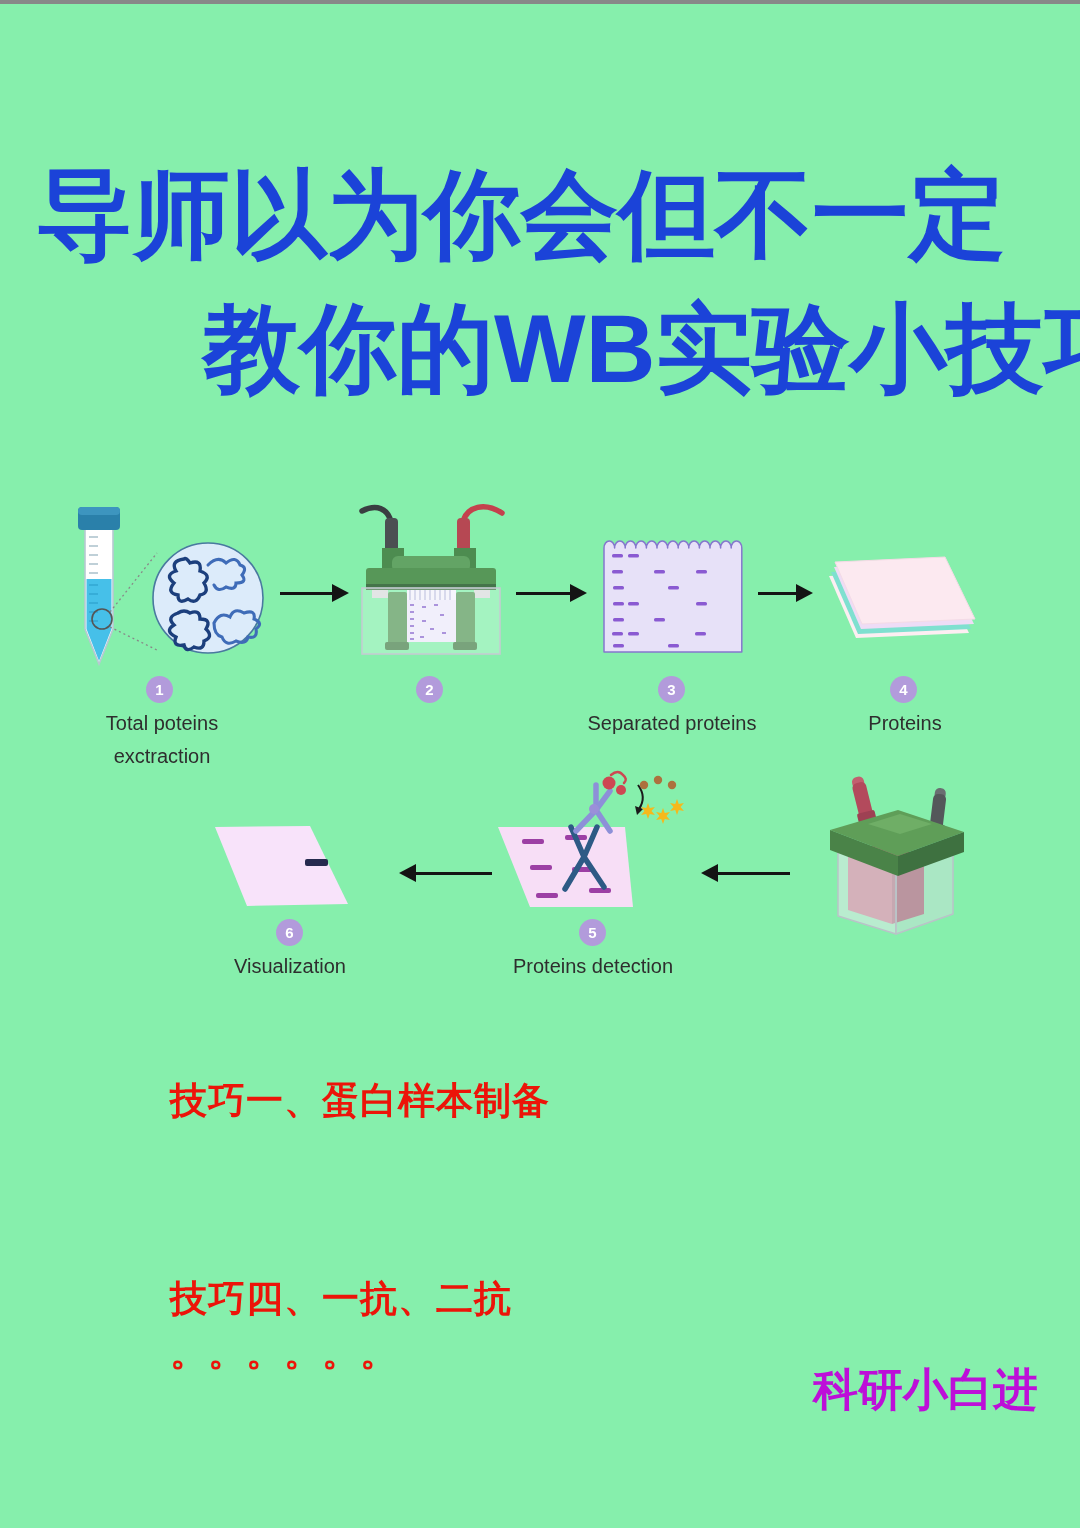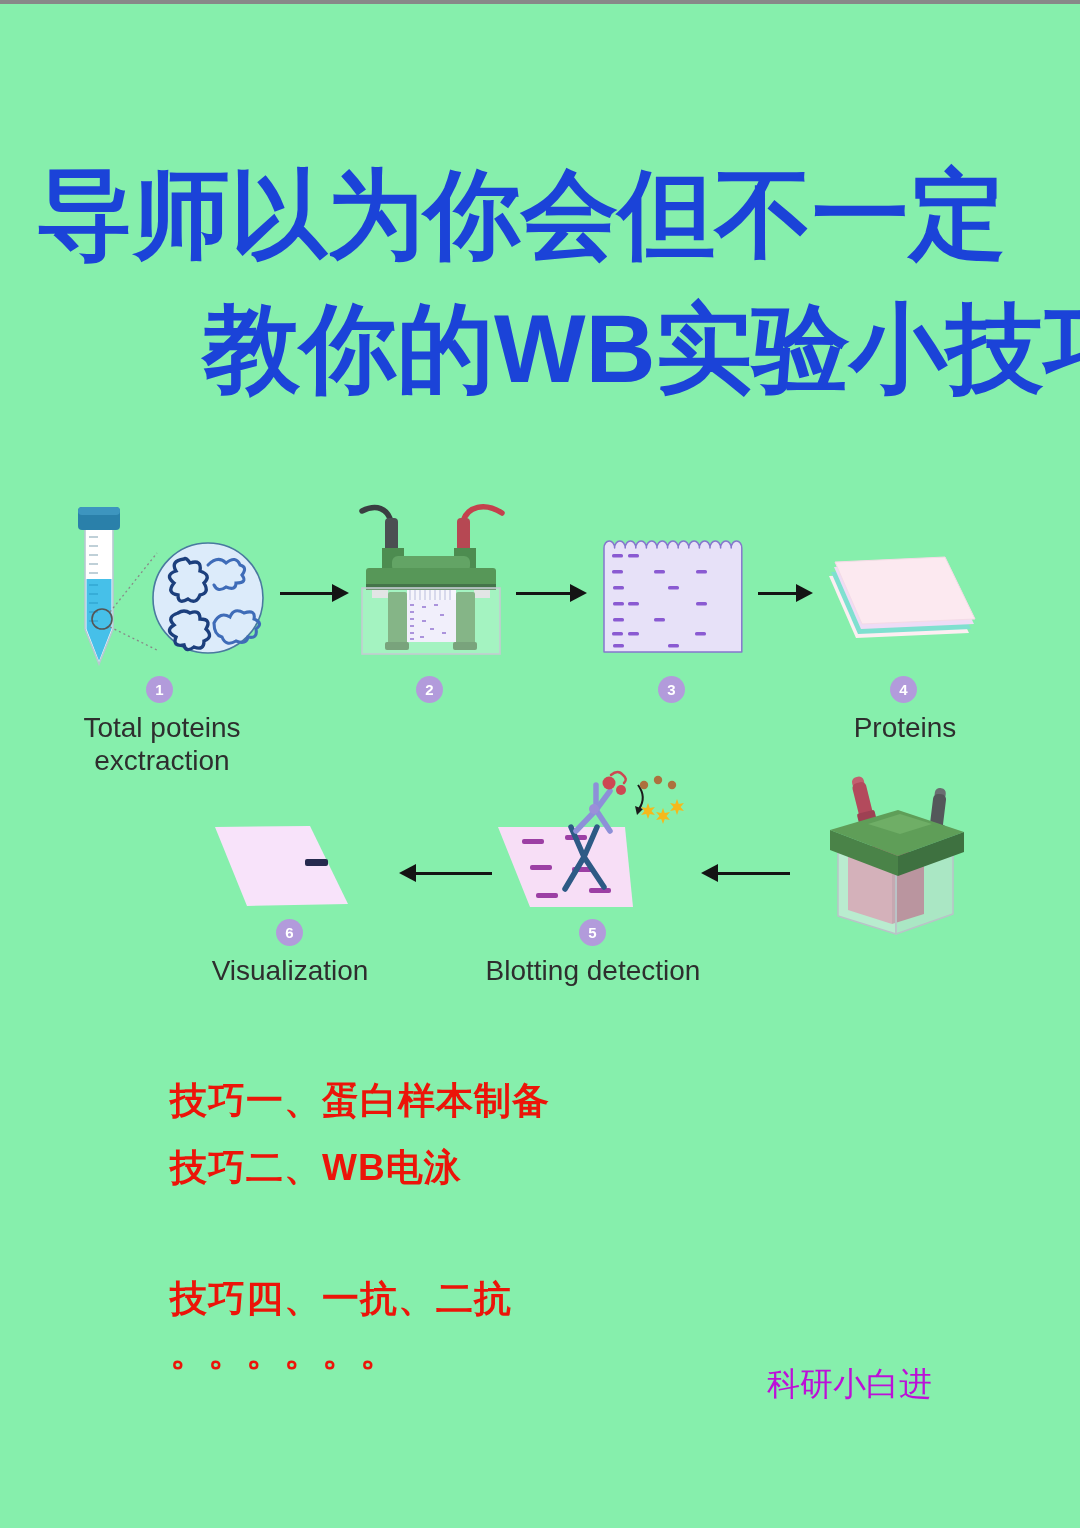--- a/index.html
+++ b/index.html
@@ -5,33 +5,33 @@
   html,body{margin:0;padding:0;background:#888;}
   #poster{position:relative;width:1080px;height:1528px;background:#86efac;overflow:hidden;
           font-family:"Liberation Sans","DejaVu Sans",sans-serif;margin:4px auto;}
   
   .title-line{position:absolute;color:#1b43d8;font-weight:900;font-size:97px;line-height:1;
               letter-spacing:0px;white-space:nowrap;}
   
   .badge{position:absolute;width:27px;height:27px;border-radius:50%;background:#b29bdb;color:#fff;
          font-size:15px;font-weight:700;display:flex;align-items:center;justify-content:center;}
   
-  .step-label{position:absolute;transform:translateX(-50%);font-size:28px;font-weight:500;
+  .step-label{position:absolute;transform:translateX(-50%);font-size:20px;font-weight:500;
               color:#2e2e2e;white-space:nowrap;line-height:1.2;}
   
   .arrow{position:absolute;height:3px;background:#141414;}
   .arrow-right::after{content:"";position:absolute;right:-15px;top:-8px;width:0;height:0;
       border-left:17px solid #141414;border-top:9.5px solid transparent;border-bottom:9.5px solid transparent;}
   .arrow-left::before{content:"";position:absolute;left:-15px;top:-8px;width:0;height:0;
       border-right:17px solid #141414;border-top:9.5px solid transparent;border-bottom:9.5px solid transparent;}
   
   .tip{position:absolute;left:170px;color:#ec1409;font-weight:700;font-size:37px;
        letter-spacing:1px;white-space:nowrap;line-height:1;}
   
-  .watermark{position:absolute;left:767px;top:1363px;color:#bd0fd8;font-weight:400;font-size:33px;
+  .watermark{position:absolute;left:813px;top:1363px;color:#bd0fd8;font-weight:700;font-size:45px;
              white-space:nowrap;line-height:1;}
   svg{position:absolute;overflow:visible;}
 </style>
 </head>
 <body>
 
 <div id="poster">
 
   <div class="title-line" style="left:36px;top:162px;">导师以为你会但不一定</div>
   <div class="title-line" style="left:203px;top:296px;">教你的WB实验小技巧</div>
@@ -158,20 +158,21 @@
   <div class="arrow arrow-right" style="left:516px;top:588px;width:56px;"></div>
   <div class="arrow arrow-right" style="left:758px;top:588px;width:40px;"></div>
 
   <div class="badge" style="left:146px;top:672px;">1</div>
   <div class="badge" style="left:416px;top:672px;">2</div>
   <div class="badge" style="left:658px;top:672px;">3</div>
   <div class="badge" style="left:890px;top:672px;">4</div>
 
   <div class="step-label" style="left:162px;top:707px;">Total poteins</div>
   <div class="step-label" style="left:162px;top:740px;">exctraction</div>
+  <div class="step-label" style="left:672px;top:707px;">Separated proteins</div>
   <div class="step-label" style="left:905px;top:707px;">Proteins</div>
 
   <svg style="left:812px;top:762px;" width="165" height="205" viewBox="0 0 165 205">
 
     <polygon points="36,88 68,78 112,90 80,102" fill="#cb7a88"></polygon>
     <polygon points="36,88 80,102 80,158 36,144" fill="#c06e7c"></polygon>
     <polygon points="80,102 112,90 112,148 80,158" fill="#a35a68"></polygon>
 
     <polygon points="26,80 84,100 84,168 26,150" fill="rgba(228,234,237,0.55)" stroke="#b9c3c8" stroke-width="1.5" stroke-linejoin="round"></polygon>
     <polygon points="84,100 141,78 141,148 84,168" fill="rgba(214,222,226,0.45)" stroke="#b9c3c8" stroke-width="1.5" stroke-linejoin="round"></polygon>
@@ -241,22 +242,21 @@
     <polygon points="10,8 105,7 143,85 42,87" fill="#f8e3fa"></polygon>
     <rect x="100" y="40" width="23" height="7" rx="2" fill="#262a4e"></rect>
   </svg>
 
   <div class="arrow arrow-left" style="left:414px;top:868px;width:78px;"></div>
   <div class="arrow arrow-left" style="left:716px;top:868px;width:74px;"></div>
 
   <div class="badge" style="left:276px;top:915px;">6</div>
   <div class="badge" style="left:579px;top:915px;">5</div>
   <div class="step-label" style="left:290px;top:950px;">Visualization</div>
-  <div class="step-label" style="left:593px;top:950px;">Blotting detection</div>
+  <div class="step-label" style="left:593px;top:950px;">Proteins detection</div>
 
   <div class="tip" style="top:1078px;">技巧一、蛋白样本制备</div>
-  <div class="tip" style="top:1145px;">技巧二、WB电泳</div>
   <div class="tip" style="top:1276px;">技巧四、一抗、二抗</div>
   <div class="tip" style="top:1330px;">。。。。。。</div>
 
   <div class="watermark">科研小白进</div>
 
 </div>
 
 </body></html>

